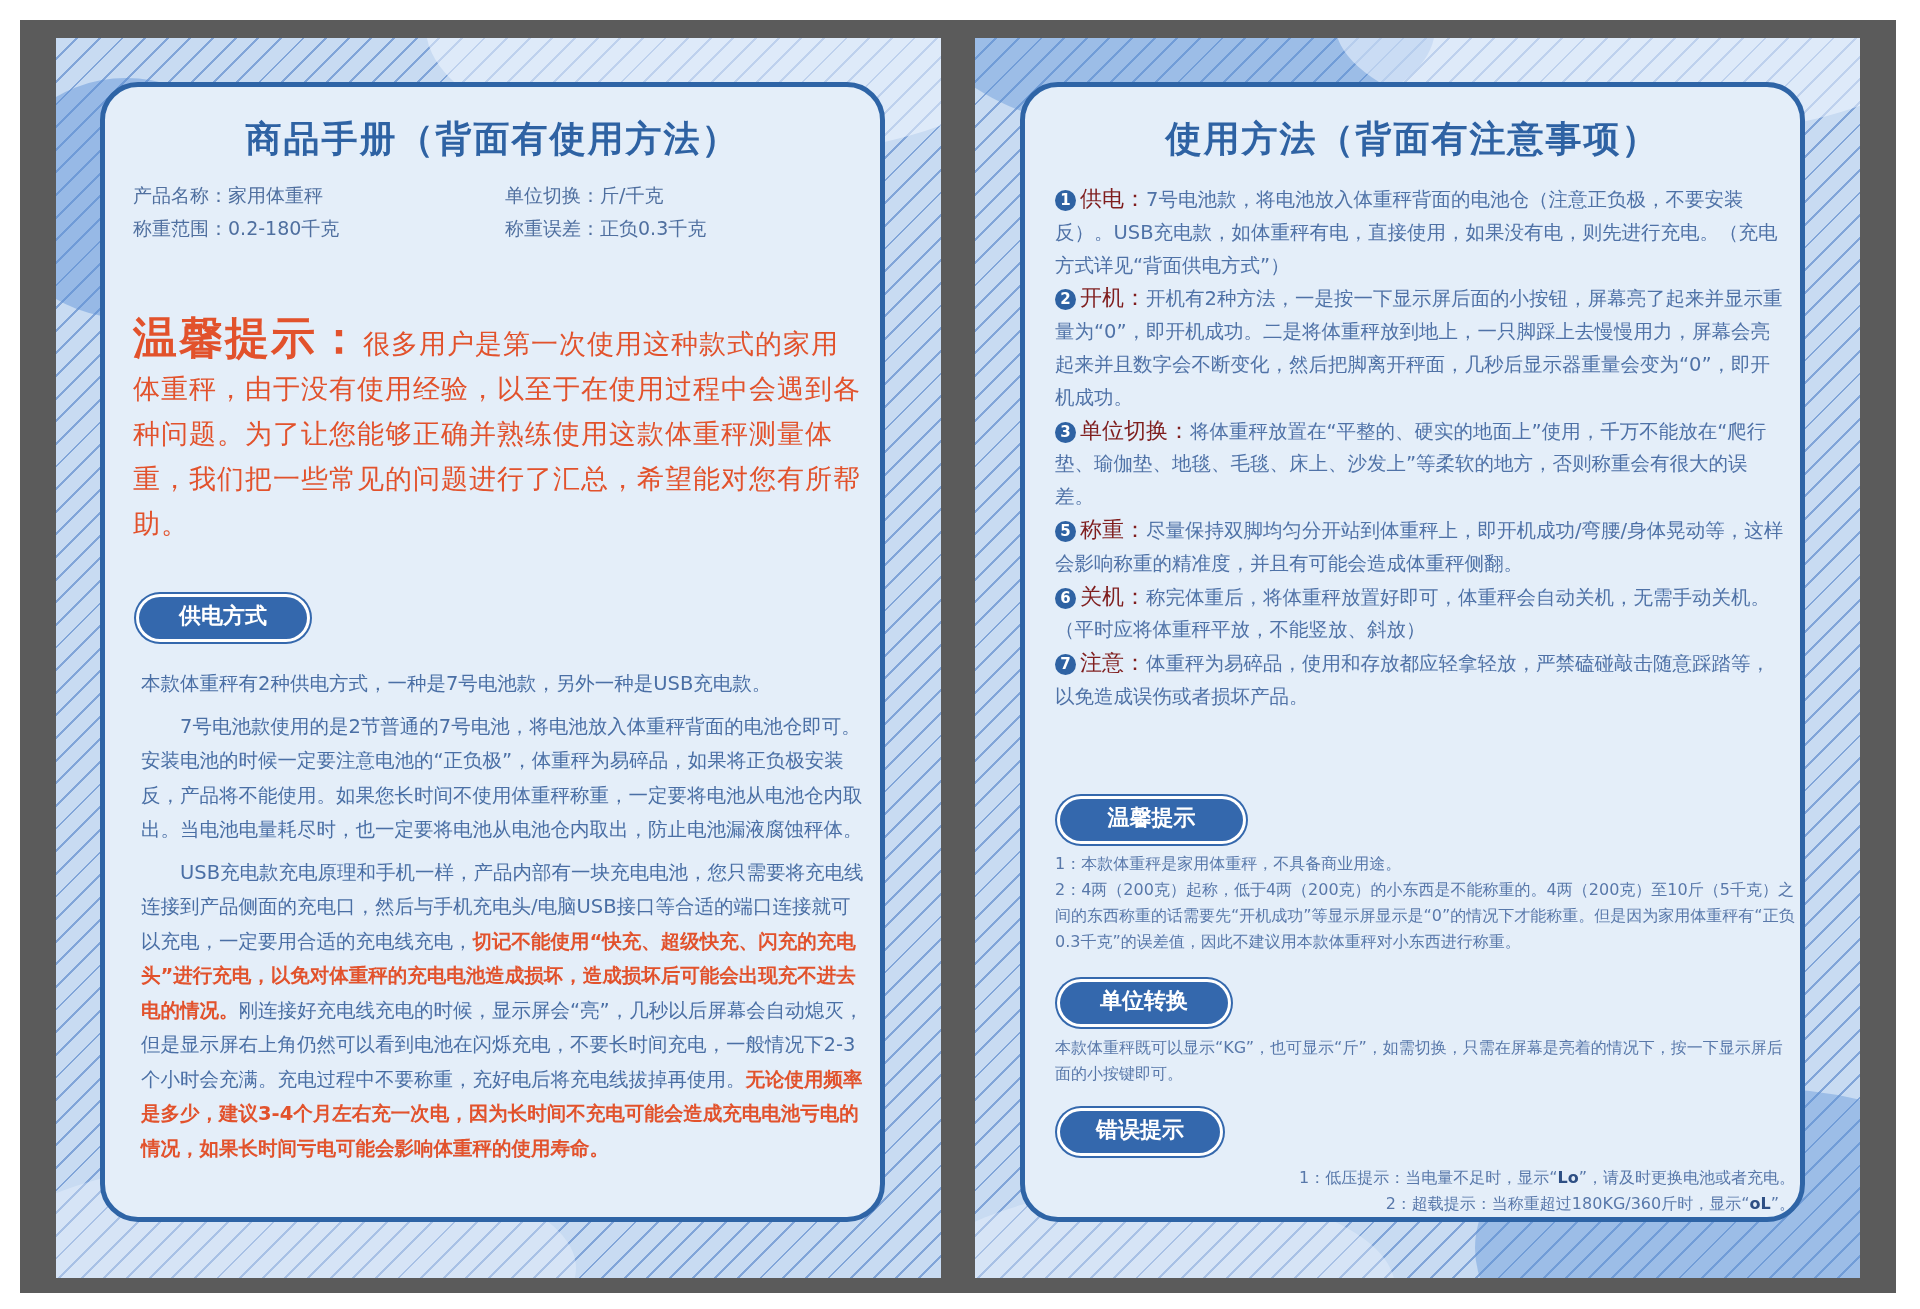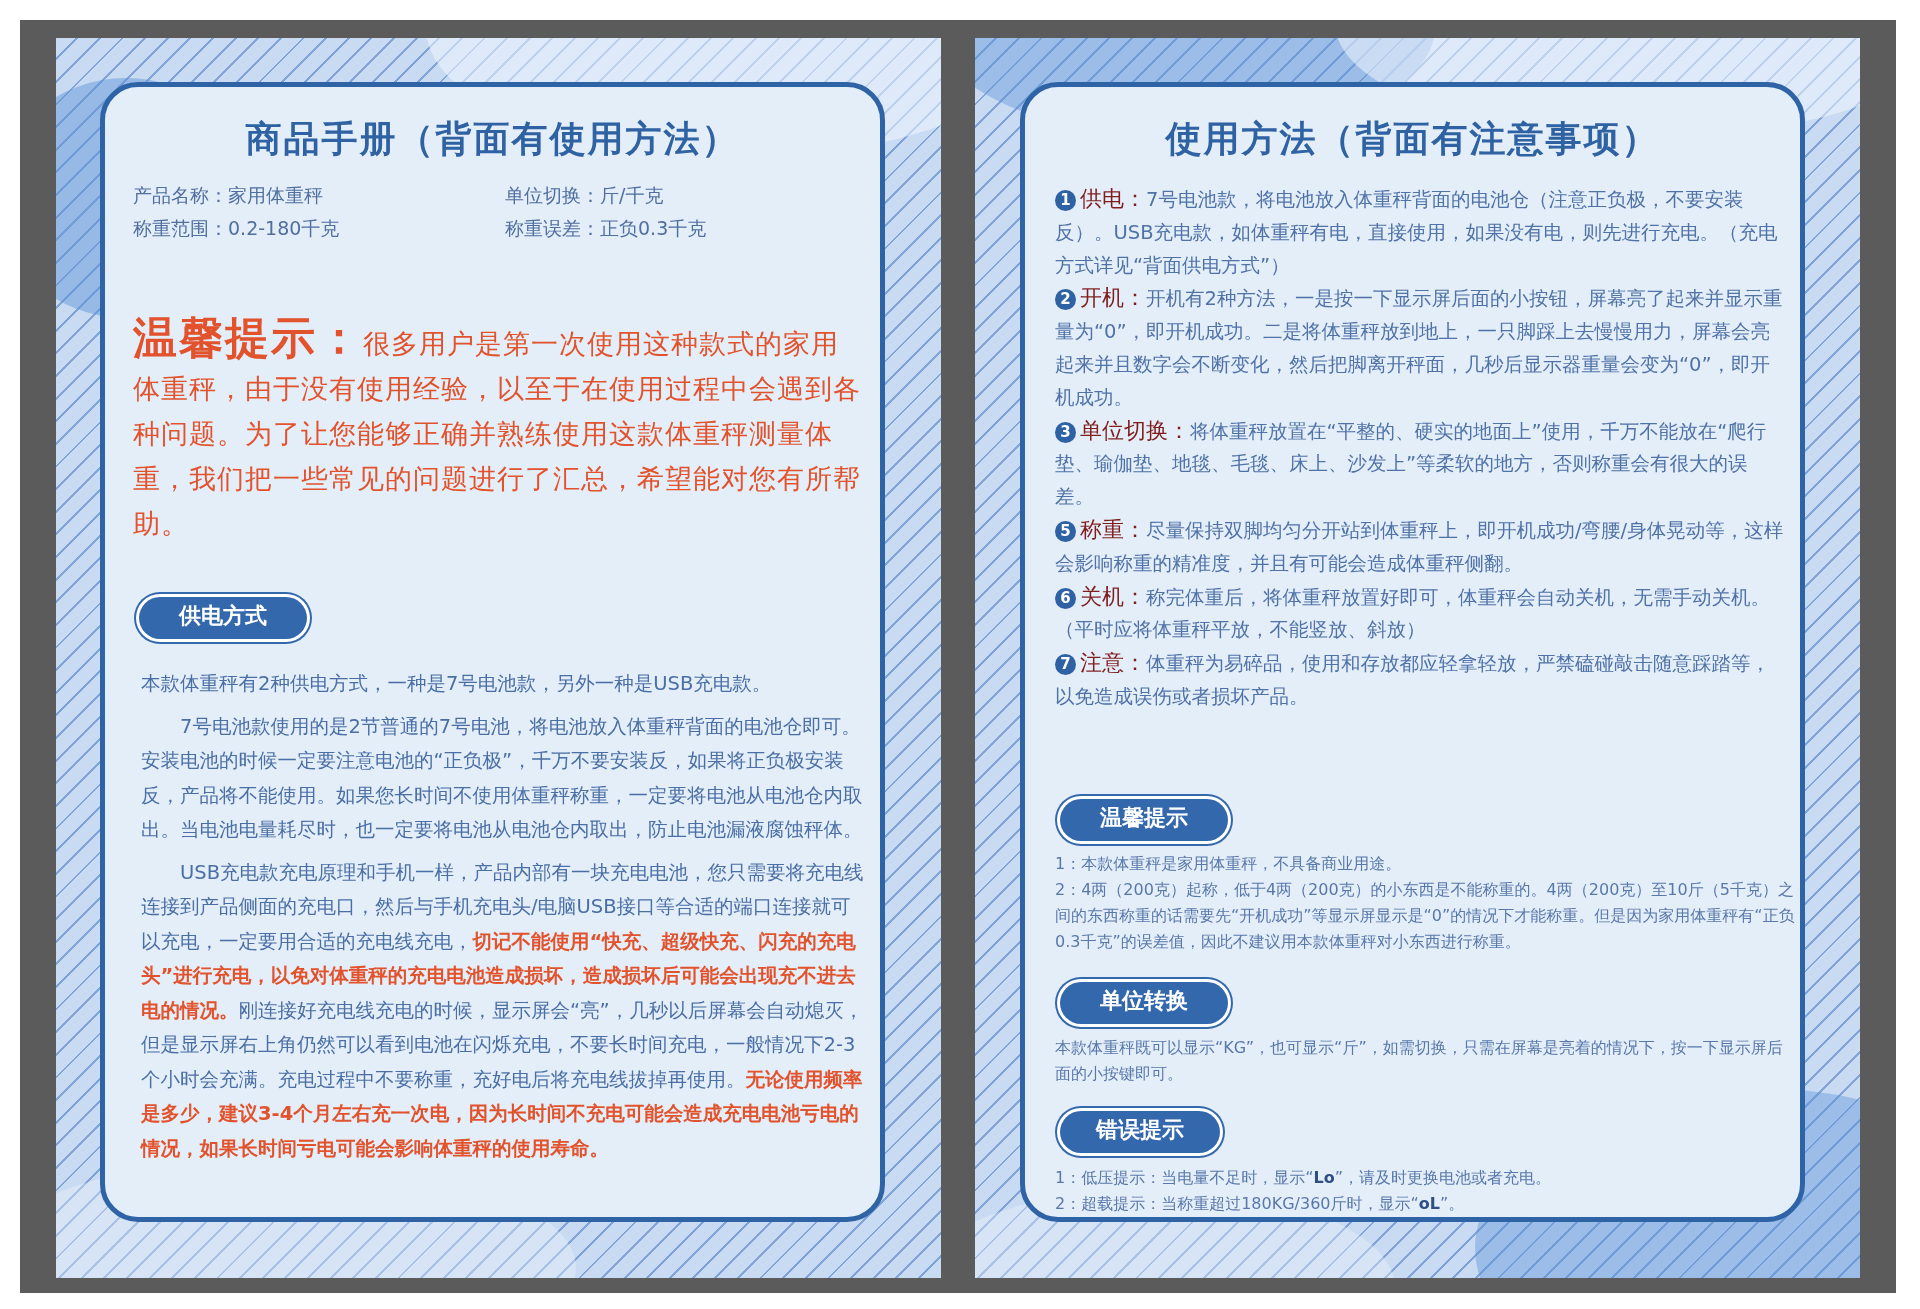--- a/index.html
+++ b/index.html
@@ -84,21 +84,21 @@
     <div class="spec" style="left:400px; top:129px;">称重误差：正负0.3千克</div>
 
     <div class="tip-head">
       <span class="big">温馨提示：</span><span>很多用户是第一次使用这种款式的家用体重秤，由于没有使用经验，以至于在使用过程中会遇到各种问题。为了让您能够正确并熟练使用这款体重秤测量体重，我们把一些常见的问题进行了汇总，希望能对您有所帮助。</span>
     </div>
 
     <div class="pill" style="left:34px; top:510px; width:168px;">供电方式</div>
 
     <div class="body-text" style="top:572px;">
       <p>本款体重秤有2种供电方式，一种是7号电池款，另外一种是USB充电款。</p>
-      <p class="indent">7号电池款使用的是2节普通的7号电池，将电池放入体重秤背面的电池仓即可。安装电池的时候一定要注意电池的“正负极”，千万不要安装反，如果将正负极安装反，产品将不能使用。如果您长时间不使用体重秤称重，一定要将电池从电池仓内取出。当电池电量耗尽时，也一定要将电池从电池仓内取出，防止电池漏液腐蚀秤体。</p>
+      <p class="indent">7号电池款使用的是2节普通的7号电池，将电池放入体重秤背面的电池仓即可。安装电池的时候一定要注意电池的“正负极”，体重秤为易碎品，如果将正负极安装反，产品将不能使用。如果您长时间不使用体重秤称重，一定要将电池从电池仓内取出。当电池电量耗尽时，也一定要将电池从电池仓内取出，防止电池漏液腐蚀秤体。</p>
       <p class="indent"><span>USB充电款充电原理和手机一样，产品内部有一块充电电池，您只需要将充电线连接到产品侧面的充电口，然后与手机充电头/电脑USB接口等合适的端口连接就可以充电，一定要用合适的充电线充电，</span><span class="red">切记不能使用“快充、超级快充、闪充的充电头”进行充电，以免对体重秤的充电电池造成损坏，造成损坏后可能会出现充不进去电的情况。</span><span>刚连接好充电线充电的时候，显示屏会“亮”，几秒以后屏幕会自动熄灭，但是显示屏右上角仍然可以看到电池在闪烁充电，不要长时间充电，一般情况下2-3个小时会充满。充电过程中不要称重，充好电后将充电线拔掉再使用。</span><span class="red">无论使用频率是多少，建议3-4个月左右充一次电，因为长时间不充电可能会造成充电电池亏电的情况，如果长时间亏电可能会影响体重秤的使用寿命。</span></p>
     </div>
   </div>
 </div>
 
 <div class="panel right">
   <div class="blob a"></div>
   <div class="blob b"></div>
   <div class="blob c"></div>
   <div class="blob d"></div>
@@ -107,30 +107,30 @@
 
     <div class="steps">
       <p class="step"><span class="num">1</span><span class="step-label">供电：</span><span>7号电池款，将电池放入体重秤背面的电池仓（注意正负极，不要安装反）。USB充电款，如体重秤有电，直接使用，如果没有电，则先进行充电。（充电方式详见“背面供电方式”）</span></p>
       <p class="step"><span class="num">2</span><span class="step-label">开机：</span><span>开机有2种方法，一是按一下显示屏后面的小按钮，屏幕亮了起来并显示重量为“0”，即开机成功。二是将体重秤放到地上，一只脚踩上去慢慢用力，屏幕会亮起来并且数字会不断变化，然后把脚离开秤面，几秒后显示器重量会变为“0”，即开机成功。</span></p>
       <p class="step"><span class="num">3</span><span class="step-label">单位切换：</span><span>将体重秤放置在“平整的、硬实的地面上”使用，千万不能放在“爬行垫、瑜伽垫、地毯、毛毯、床上、沙发上”等柔软的地方，否则称重会有很大的误差。</span></p>
       <p class="step"><span class="num">5</span><span class="step-label">称重：</span><span>尽量保持双脚均匀分开站到体重秤上，即开机成功/弯腰/身体晃动等，这样会影响称重的精准度，并且有可能会造成体重秤侧翻。</span></p>
       <p class="step"><span class="num">6</span><span class="step-label">关机：</span><span>称完体重后，将体重秤放置好即可，体重秤会自动关机，无需手动关机。（平时应将体重秤平放，不能竖放、斜放）</span></p>
       <p class="step"><span class="num">7</span><span class="step-label">注意：</span><span>体重秤为易碎品，使用和存放都应轻拿轻放，严禁磕碰敲击随意踩踏等，以免造成误伤或者损坏产品。</span></p>
     </div>
 
-    <div class="pill" style="left:35px; top:712px; width:168px;">温馨提示</div>
+    <div class="pill" style="left:35px; top:712px; width:183px;">温馨提示</div>
     <div class="small-list" style="top:764px;">
       <p>1：本款体重秤是家用体重秤，不具备商业用途。</p>
       <p>2：4两（200克）起称，低于4两（200克）的小东西是不能称重的。4两（200克）至10斤（5千克）之间的东西称重的话需要先“开机成功”等显示屏显示是“0”的情况下才能称重。但是因为家用体重秤有“正负0.3千克”的误差值，因此不建议用本款体重秤对小东西进行称重。</p>
     </div>
 
     <div class="pill" style="left:35px; top:895px; width:168px;">单位转换</div>
     <div class="small-list" style="top:948px;">
       <p>本款体重秤既可以显示“KG”，也可显示“斤”，如需切换，只需在屏幕是亮着的情况下，按一下显示屏后面的小按键即可。</p>
     </div>
 
     <div class="pill" style="left:35px; top:1024px; width:160px;">错误提示</div>
-    <div class="small-list" style="top:1078px;">
+    <div class="small-list" style="top:1078px;text-align:right;">
       <p><span>1：低压提示：当电量不足时，显示“</span><span class="code">Lo</span><span>”，请及时更换电池或者充电。</span></p>
       <p><span>2：超载提示：当称重超过180KG/360斤时，显示“</span><span class="code">oL</span><span>”。</span></p>
     </div>
   </div>
 </div>
 
 </body></html>

